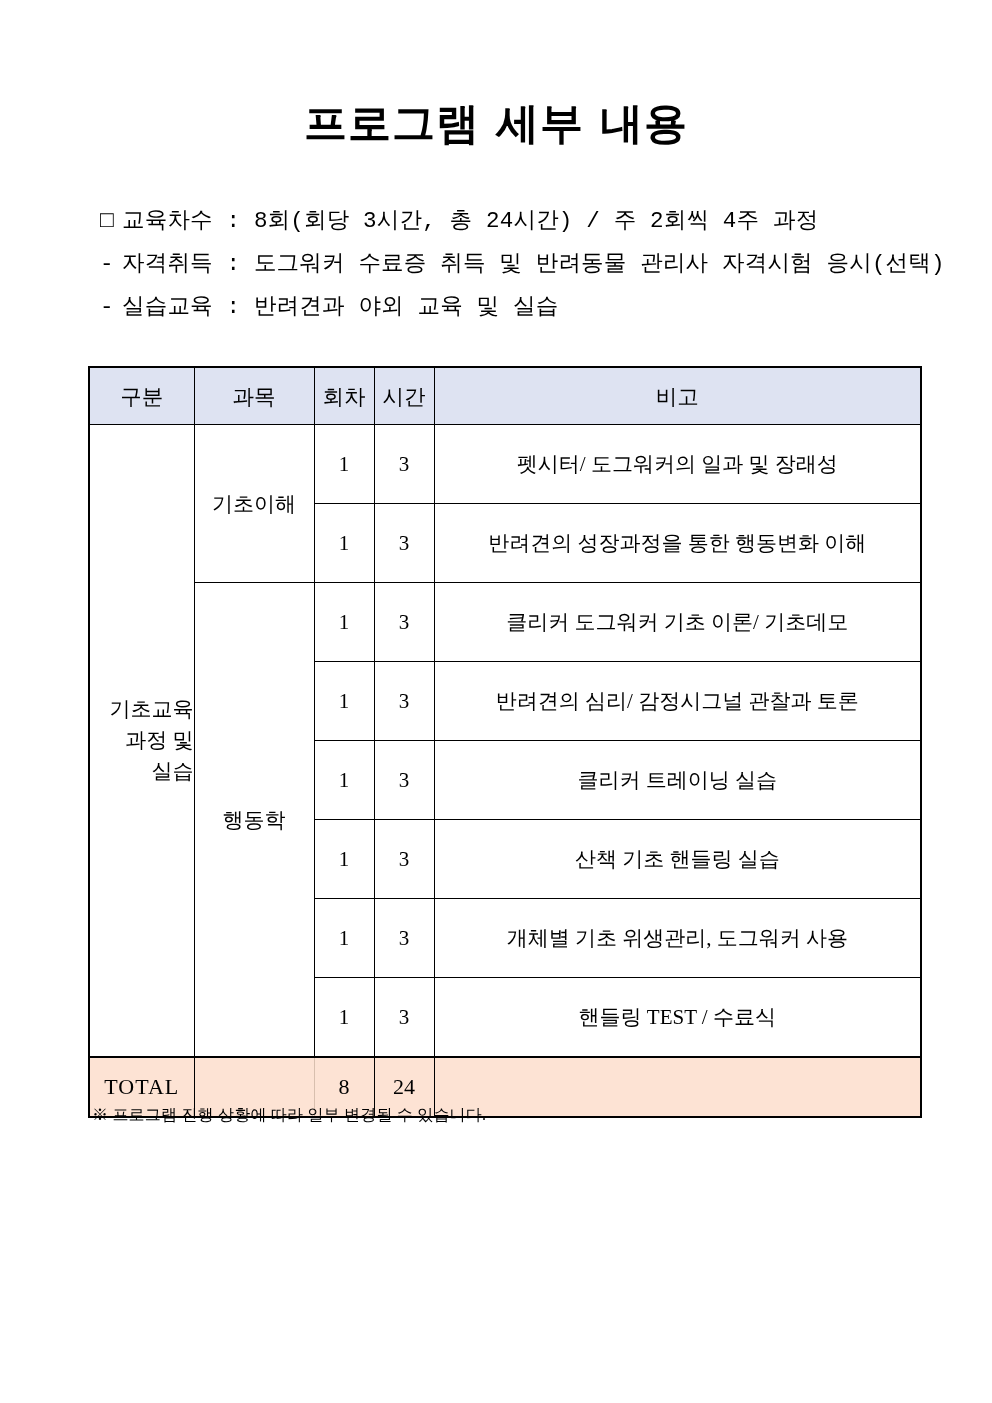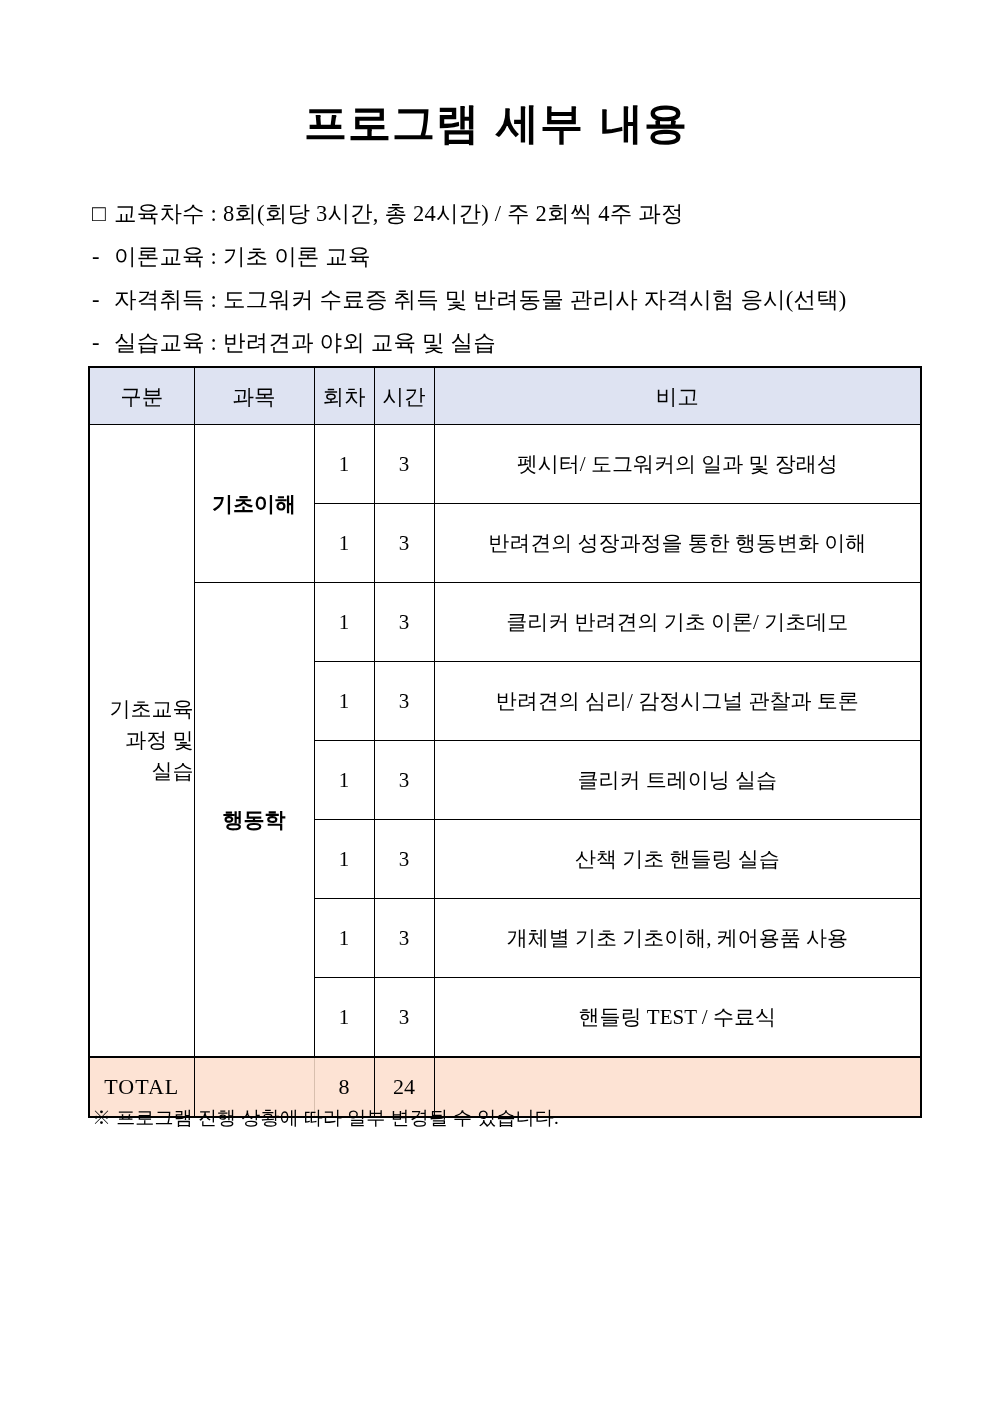--- a/index.html
+++ b/index.html
@@ -30,27 +30,28 @@
     font-size: 43px;
     letter-spacing: 1px;
     margin: 0;
     padding-top: 98px;
     color: #000;
     line-height: 1.2;
   }
 
   
   .intro {
-    margin: 0;
+    margin: 8px;
     padding: 0;
     list-style: none;
     position: absolute;
     left: 92px;
     top: 192px;
     width: 840px;
+    font-family: Liberation Mono, monospace;
   }
   .intro li {
     font-size: 22.5px;
     line-height: 43px;
     white-space: nowrap;
     letter-spacing: 0.2px;
   }
   .intro .bullet {
     display: inline-block;
     width: 22px;
@@ -110,21 +111,20 @@
   }
 
   td.group-label {
     text-align: right;
     font-size: 21.5px;
     line-height: 31px;
   }
   td.vgroup {
     text-align: center;
     font-size: 21.5px;
-    font-weight: bold;
   }
 
   
   tr.total td {
     background: #fde3d4;
     height: 58px;
     font-size: 22px;
     border-top: 2px solid #000;
   }
   tr.total td.label {
@@ -133,38 +133,35 @@
     letter-spacing: 1px;
     margin-left: 8px;
   }
   tr.total td.soft { border-left-color: #d8bfae; border-right-color: #d8bfae; }
 
   
   .note {
     position: absolute;
     left: 92px;
     top: 1105px;
-    font-size: 19px;
+    font-size: 16px;
     white-space: nowrap;
     letter-spacing: 0.2px;
   }
 </style>
 </head>
 <body>
 
 <div class="page">
 
   <h1 class="doc-title">프로그램 세부 내용</h1>
 
   <ul class="intro">
     <li>
       <span class="bullet">□</span><span>교육차수 : 8회(회당 3시간, 총 24시간) / 주 2회씩 4주 과정</span>
-    </li>
-    <li>
-      <span class="bullet">-</span><span>이론교육 : 기초 이론 교육</span>
     </li>
     <li>
       <span class="bullet">-</span><span>자격취득 : 도그워커 수료증 취득 및 반려동물 관리사 자격시험 응시(선택)</span>
     </li>
     <li>
       <span class="bullet">-</span><span>실습교육 : 반려견과 야외 교육 및 실습</span>
     </li>
   </ul>
 
   <div class="tbl-wrap">
@@ -202,21 +199,21 @@
         <tr class="lesson dotted-top">
           <td class="num">1</td>
           <td class="num">3</td>
           <td class="bigo">반려견의 성장과정을 통한 행동변화 이해</td>
         </tr>
 
         <tr class="lesson solid-top">
           <td class="vgroup" rowspan="6">행동학</td>
           <td class="num">1</td>
           <td class="num">3</td>
-          <td class="bigo">클리커 반려견의 기초 이론/ 기초데모</td>
+          <td class="bigo">클리커 도그워커 기초 이론/ 기초데모</td>
         </tr>
 
         <tr class="lesson dotted-top">
           <td class="num">1</td>
           <td class="num">3</td>
           <td class="bigo">반려견의 심리/ 감정시그널 관찰과 토론</td>
         </tr>
 
         <tr class="lesson dotted-top">
           <td class="num">1</td>
@@ -226,21 +223,21 @@
 
         <tr class="lesson dotted-top">
           <td class="num">1</td>
           <td class="num">3</td>
           <td class="bigo">산책 기초 핸들링 실습</td>
         </tr>
 
         <tr class="lesson dotted-top">
           <td class="num">1</td>
           <td class="num">3</td>
-          <td class="bigo">개체별 기초 기초이해, 케어용품 사용</td>
+          <td class="bigo">개체별 기초 위생관리, 도그워커 사용</td>
         </tr>
 
         <tr class="lesson dotted-top">
           <td class="num">1</td>
           <td class="num">3</td>
           <td class="bigo">핸들링 TEST / 수료식</td>
         </tr>
 
         <tr class="total">
           <td class="label">TOTAL</td>

